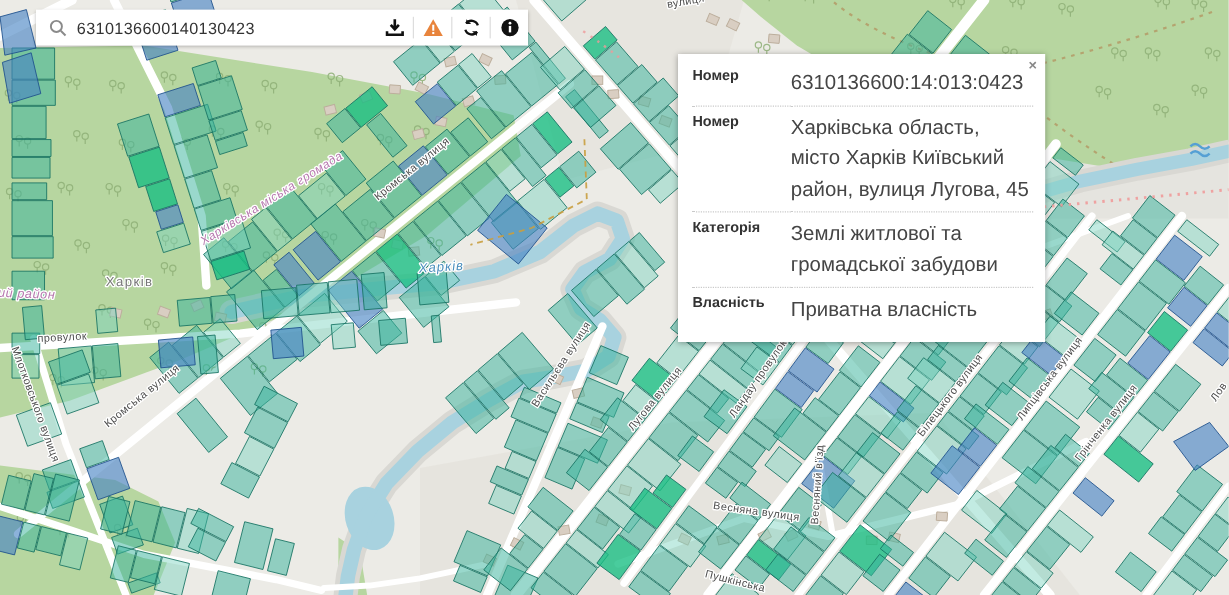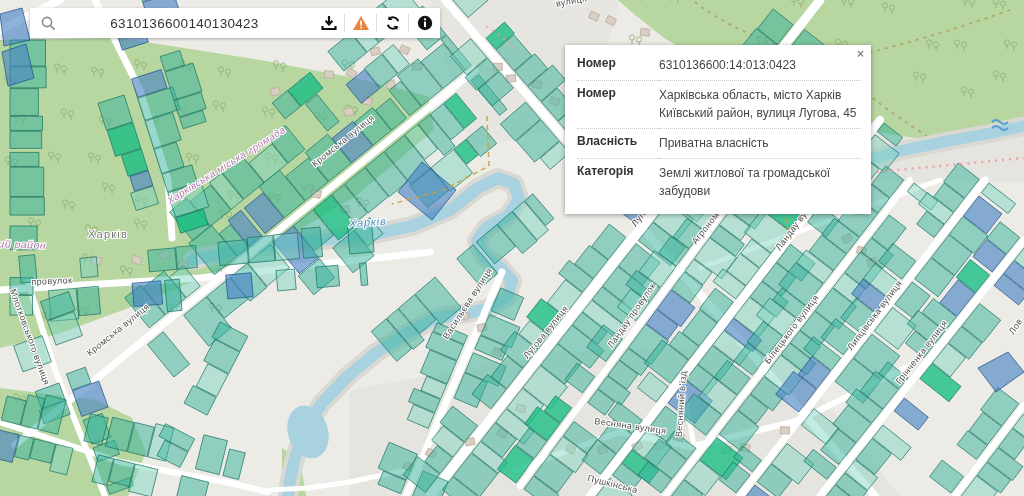--- a/index.html
+++ b/index.html
@@ -6,34 +6,34 @@
   .stage{position:relative;width:1024px;height:496px;overflow:hidden;
          font-family:"Liberation Sans",sans-serif;background:#ecebe6;}
   svg#map{position:absolute;left:0;top:0;}
   svg text{font-family:"Liberation Sans",sans-serif;}
 
   
   .searchbar{position:absolute;left:30px;top:8px;width:410px;height:30px;background:#fff;
              display:flex;align-items:center;box-shadow:0 1px 3px rgba(0,0,0,.28);z-index:5;}
   .searchbar .mag{margin-left:11px;display:flex;align-items:center;}
   .searchbar input{border:0;outline:none;flex:1;height:100%;font-size:13.5px;color:#333;
-                   padding:0 8px;font-family:"Liberation Sans",sans-serif;letter-spacing:.3px;background:transparent;text-align:center;}
+                   padding:0 8px;font-family:"Liberation Sans",sans-serif;letter-spacing:.3px;background:transparent;}
   .sep{width:1px;height:18px;background:#ddd;}
   .tbtn{width:31px;height:100%;display:flex;align-items:center;justify-content:center;cursor:pointer;}
 
   
   .popup{position:absolute;left:565px;top:45px;width:306px;background:#fff;z-index:4;
          box-shadow:0 1px 5px rgba(0,0,0,.35);padding:6px 10px 8px 12px;box-sizing:border-box;}
   .popup .close{position:absolute;top:2px;right:7px;color:#888;font-size:12px;font-weight:bold;
                 cursor:pointer;line-height:14px;}
   .popup table{border-collapse:collapse;width:100%;}
   .popup td{vertical-align:top;padding:5px 0 6px 0;}
   .popup tr:not(:last-child) td{border-bottom:1px dotted #c9c9c9;}
   .popup .lbl{font-weight:bold;color:#333;width:82px;font-size:12px;}
-  .popup .val{color:#454545;font-size:12px;line-height:1.5;}
+  .popup .val{color:#454545;font-size:17px;line-height:1.5;}
 </style>
 </head>
 <body>
 
 <div class="stage">
 
   <svg id="map" width="1024" height="496" viewBox="0 0 1024 496">
       <rect x="0" y="0" width="1024" height="496" fill="#ecebe6"></rect>
       <g>
         <path d="M350,390 L560,352 L780,344 L900,496 L350,496 Z" fill="#e4e1db" opacity="0.75"></path>
@@ -696,23 +696,23 @@
       <tbody>
           <tr>
         <td class="lbl">Номер</td>
         <td class="val">6310136600:14:013:0423</td>
       </tr>
       <tr>
         <td class="lbl">Номер</td>
         <td class="val">Харківська область, місто Харків Київський район, вулиця Лугова, 45</td>
       </tr>
       <tr>
+        <td class="lbl">Категорія</td>
+        <td class="val">Землі житлової та громадської забудови</td>
+      </tr>
+      <tr>
         <td class="lbl">Власність</td>
         <td class="val">Приватна власність</td>
-      </tr>
-      <tr>
-        <td class="lbl">Категорія</td>
-        <td class="val">Землі житлової та громадської забудови</td>
       </tr>
     </tbody>
       </table>
   </div>
 </div>
 
 </body></html>

